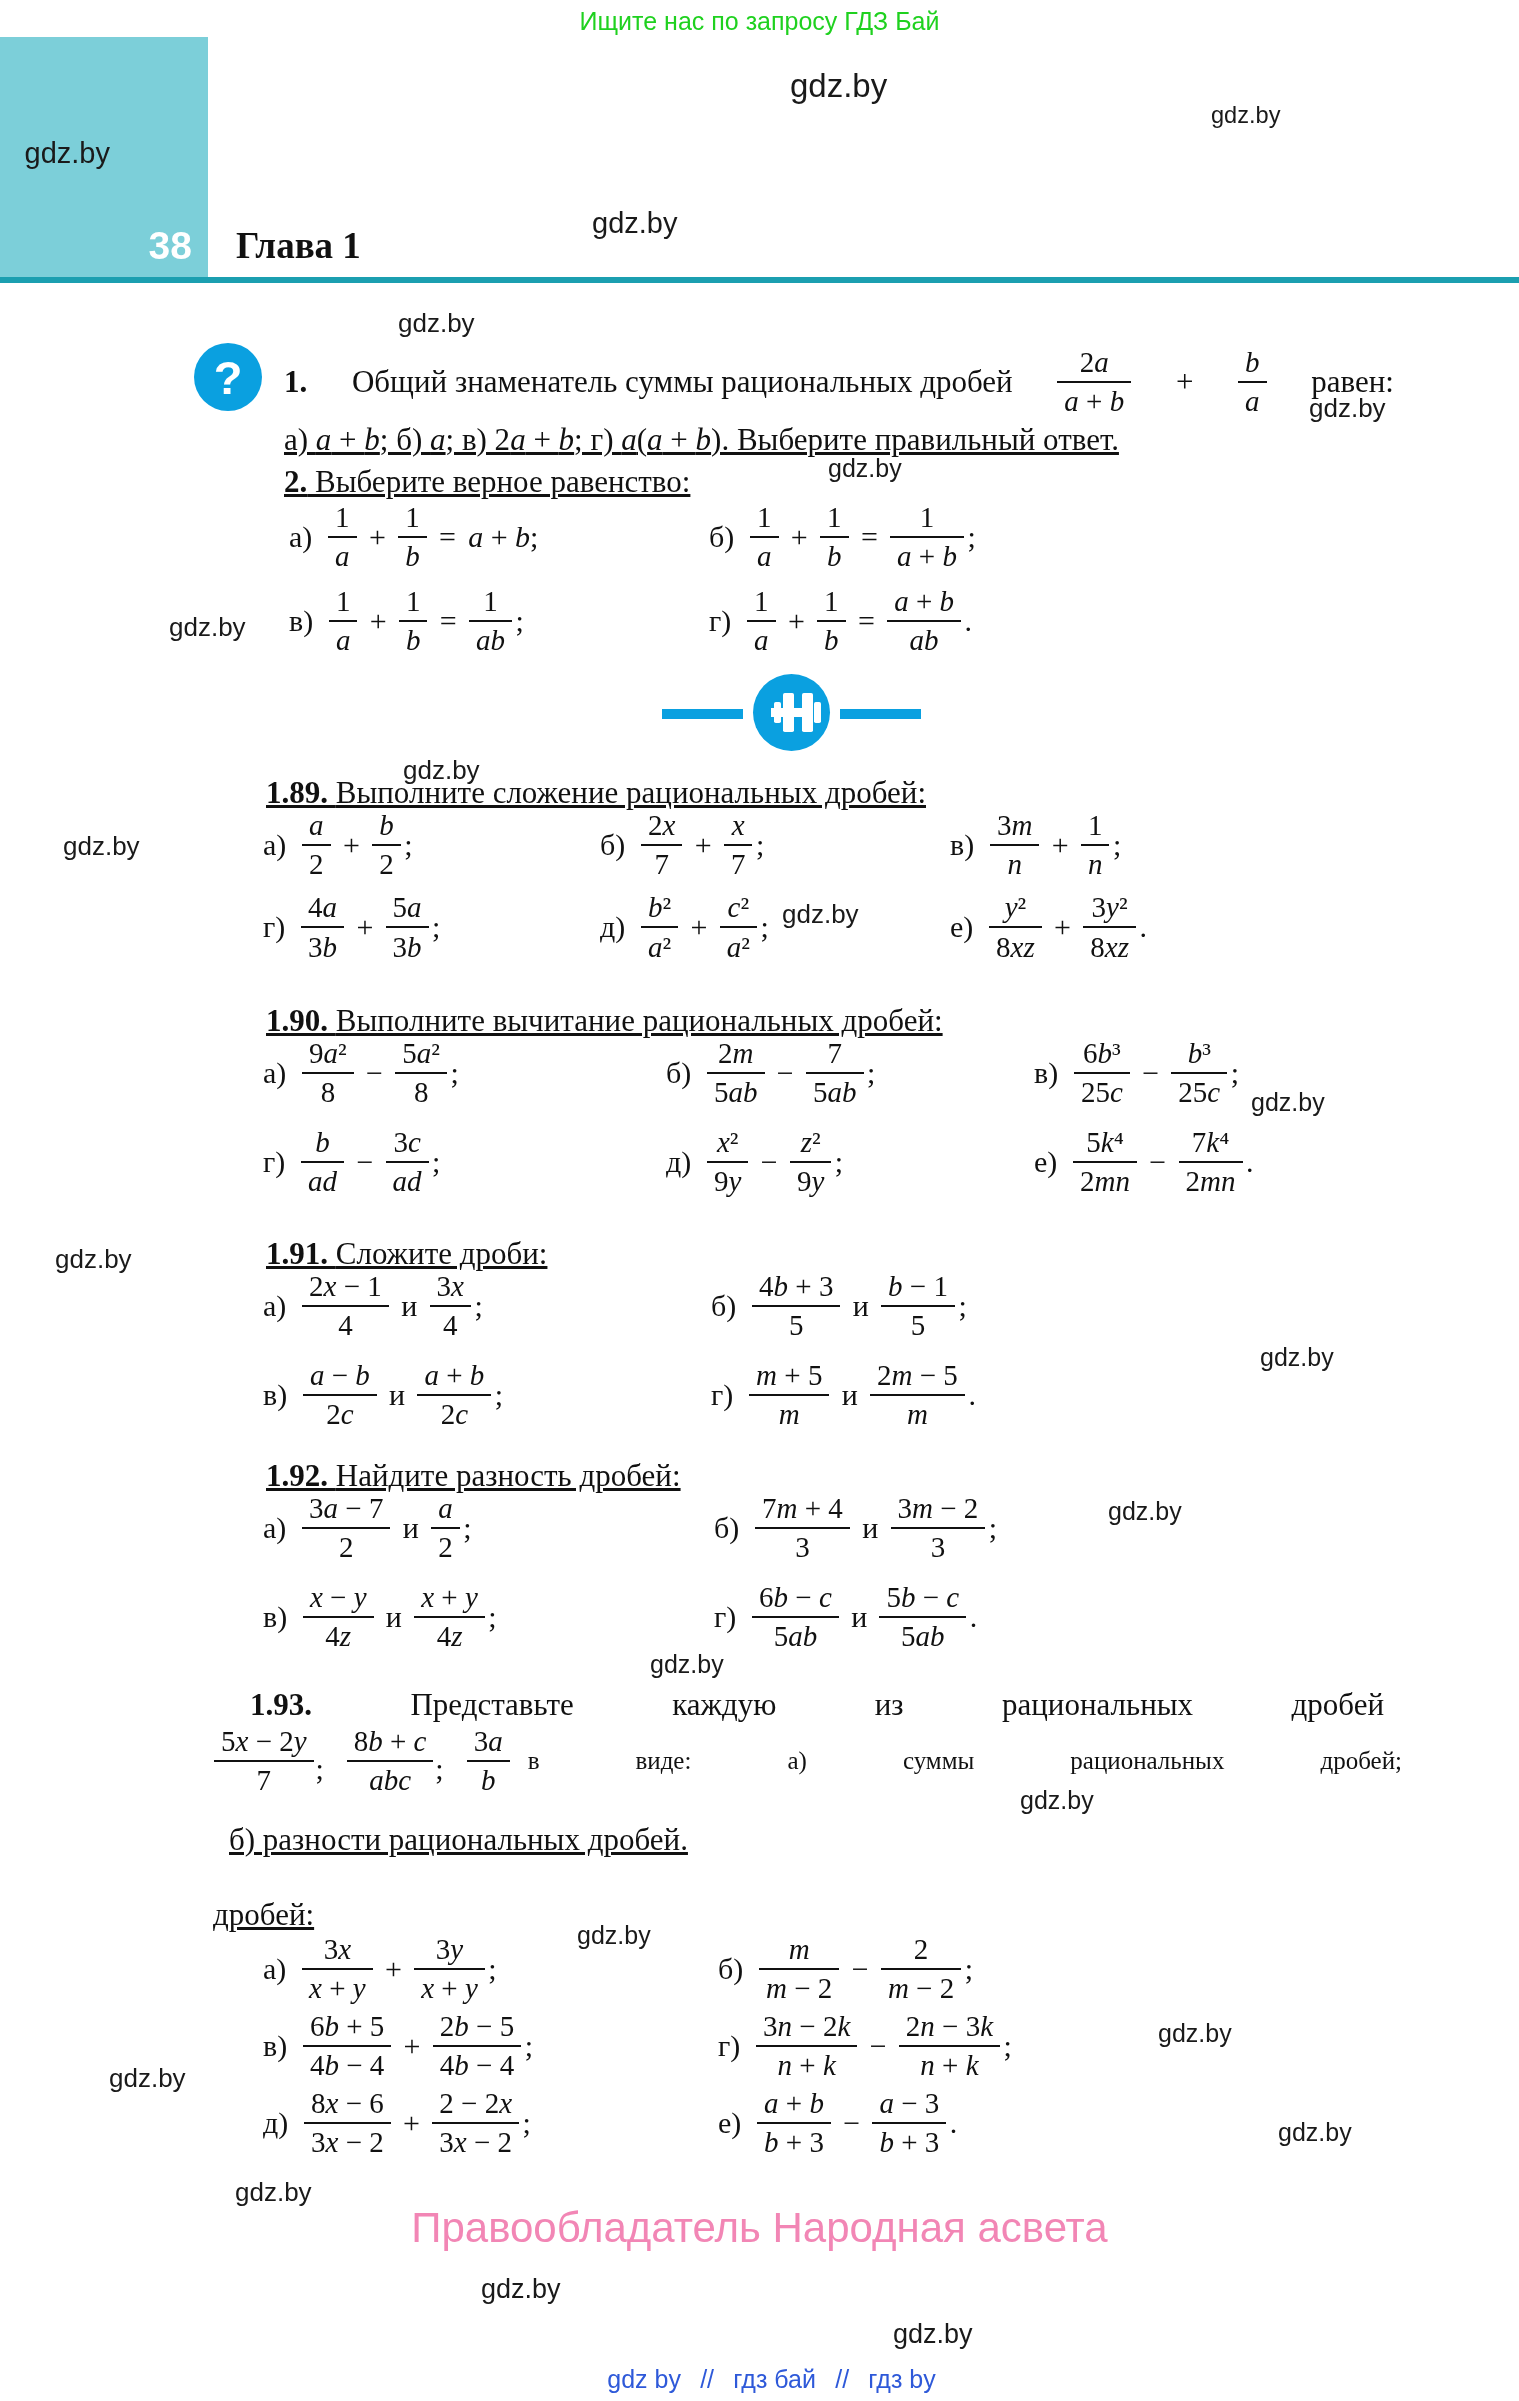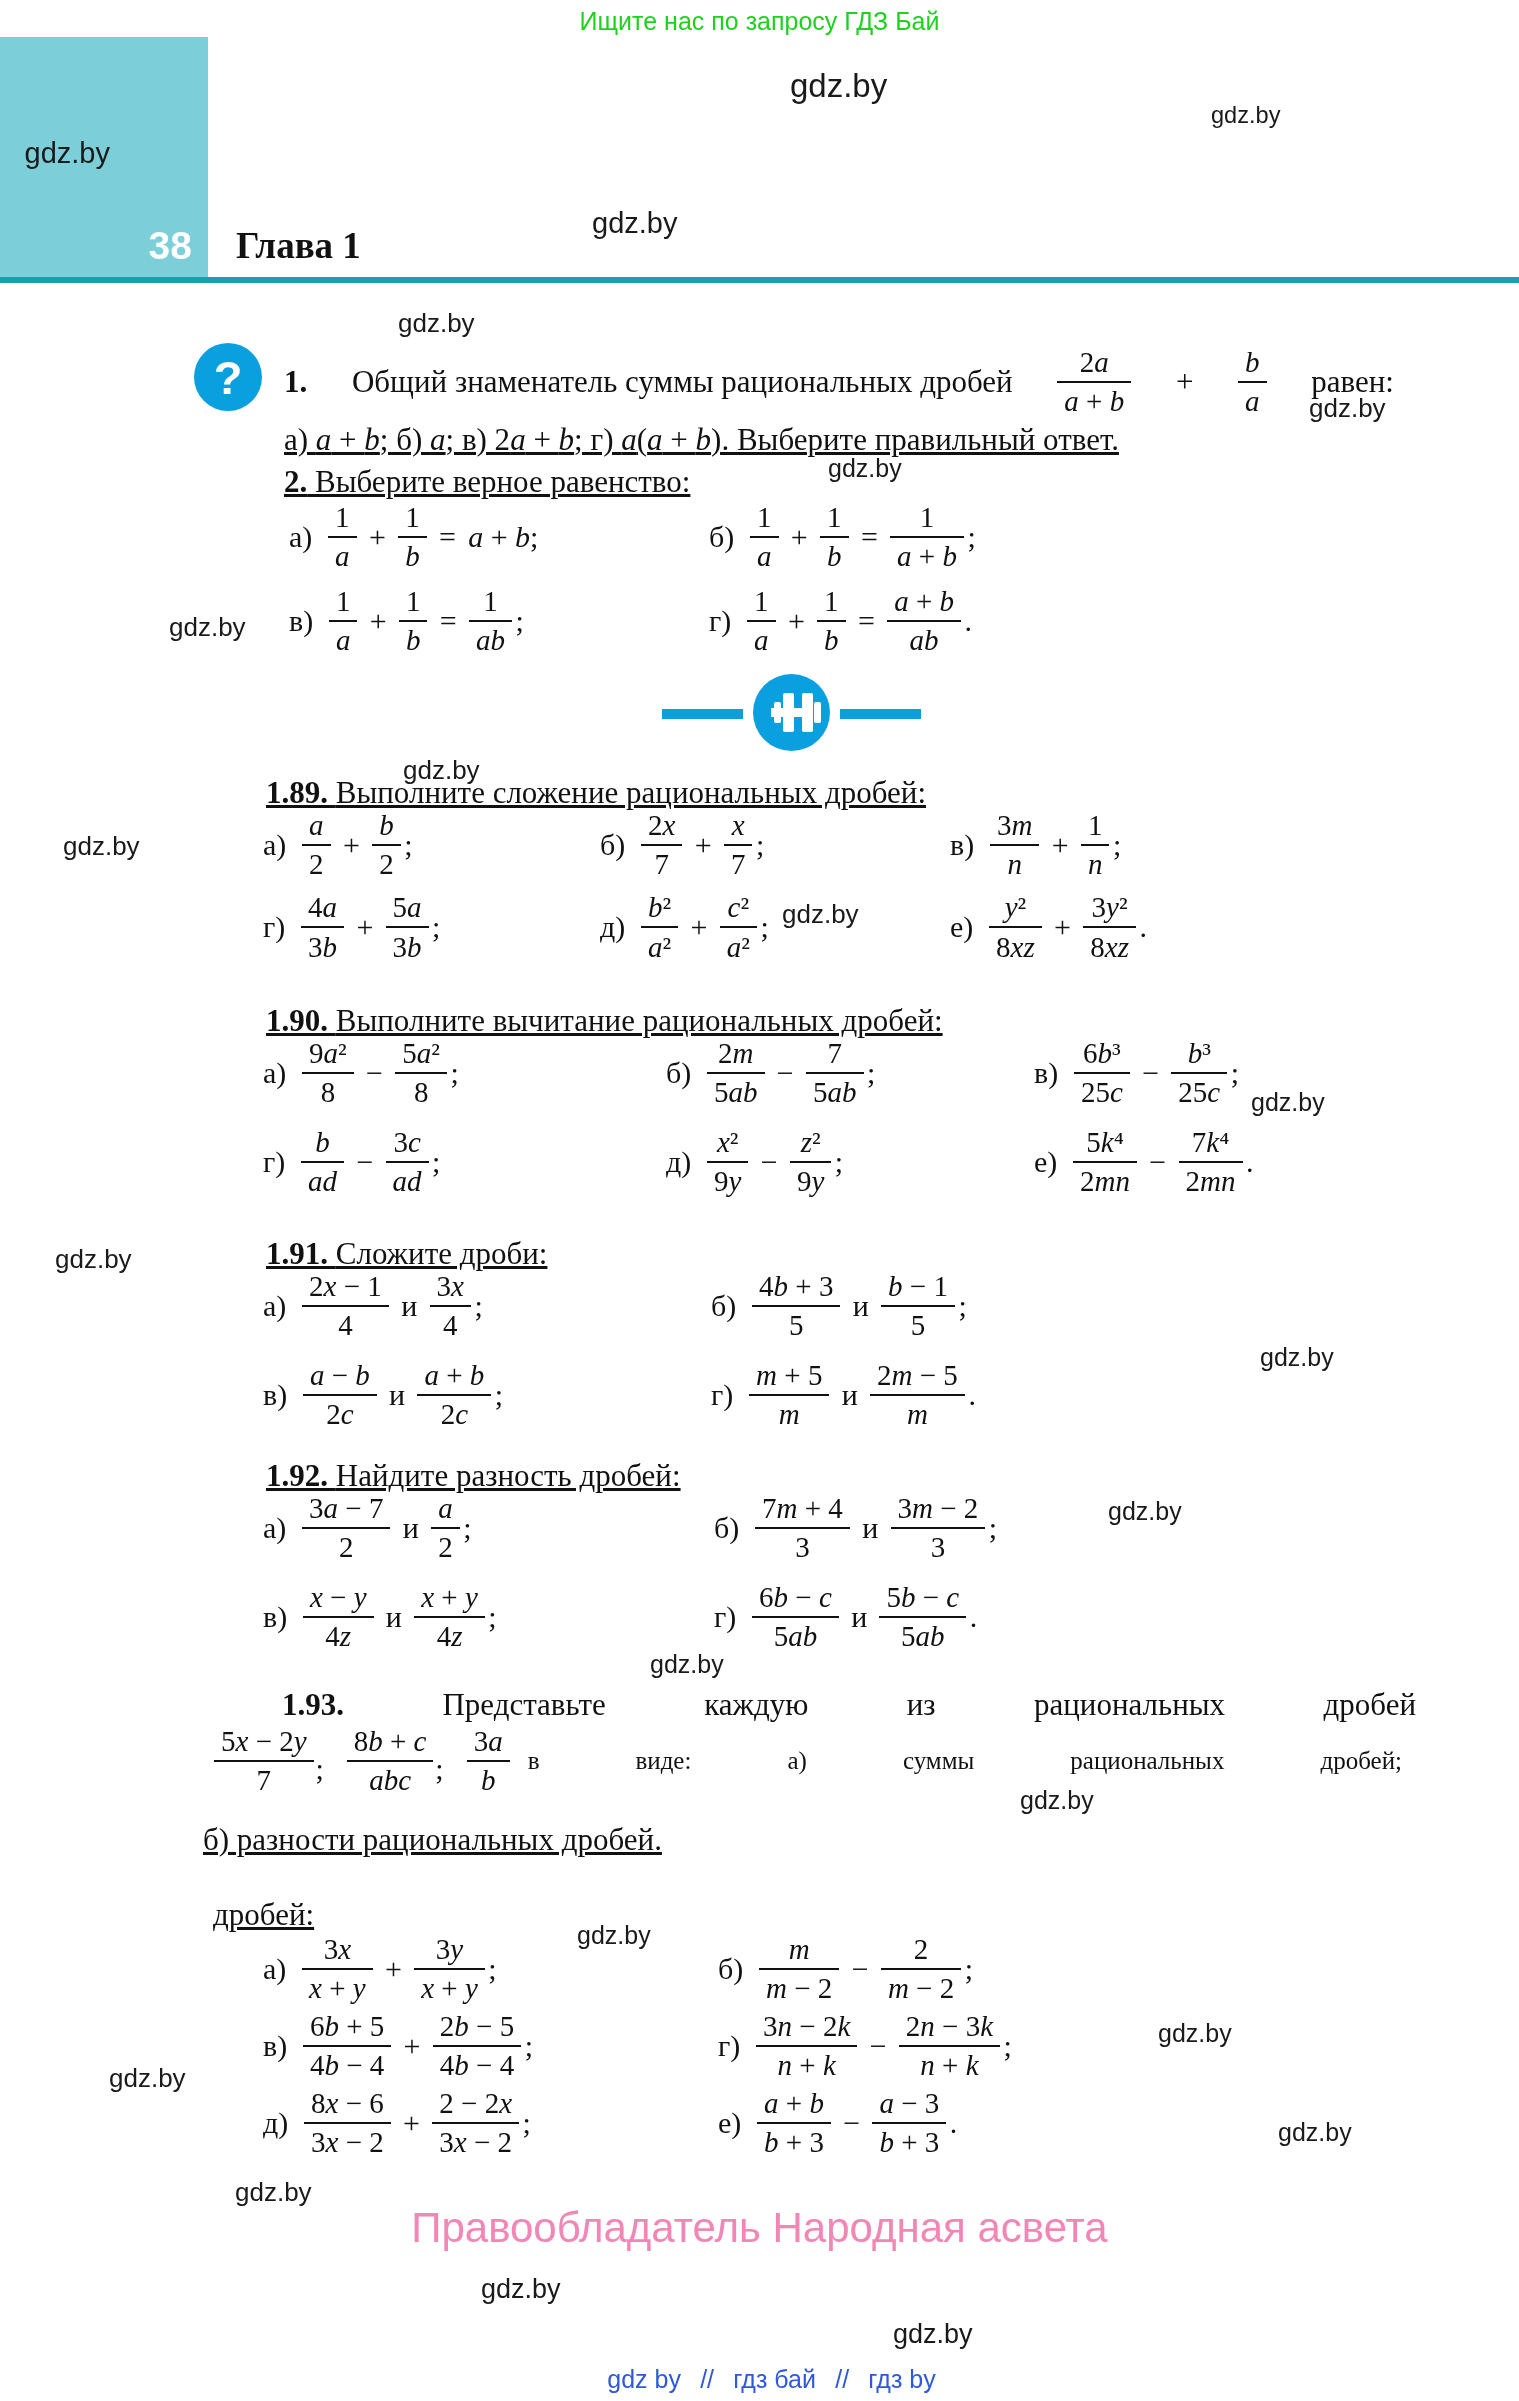--- a/index.html
+++ b/index.html
@@ -466,33 +466,33 @@
         </span>
         <span class="op">и</span>
         <span class="frac">
           <span class="fnum">5<i>b</i> − <i>c</i></span>
           <span class="fden">5<i>ab</i></span>
         </span>
         <span class="end">.</span>
       </div>
     </div>
 
-  <div class="jline" style="left:282px;top:1687px;width:1134px">
+  <div class="jline" style="left:250px;top:1687px;width:1134px">
     <b class="num">1.93.</b>
     <span>Представьте каждую из рациональных дробей</span>
   </div>
   <div class="flexline" style="left:214px;top:1726px;width:1188px;justify-content:space-between">
     <span><span class="frac"><span class="fnum">5<i>x</i> − 2<i>y</i></span><span class="fden">7</span></span></span>
       <span class="fsep">;</span>
     <span><span class="frac"><span class="fnum">8<i>b</i> + <i>c</i></span><span class="fden"><i>abc</i></span></span></span>
       <span class="fsep">;</span>
     <span><span class="frac"><span class="fnum">3<i>a</i></span><span class="fden"><i>b</i></span></span></span>
     <span class="tail-just">в виде: а) суммы рациональных дробей;</span>
   </div>
-  <div class="line" style="left:203px;top:1822px">б) разности рациональных дробей.</div>
+  <div class="line" style="left:229px;top:1822px">б) разности рациональных дробей.</div>
 
   <div class="line" style="left:213px;top:1897px">дробей:</div>
   <div class="mgrid" style="left:263px;top:1934px;grid-template-columns:455px auto;row-gap:7px">
       <div class="mitem">
         <span class="lbl">а)</span>
         <span class="frac">
           <span class="fnum">3<i>x</i></span>
           <span class="fden"><i>x</i> + <i>y</i></span>
         </span>
         <span class="op">+</span>

